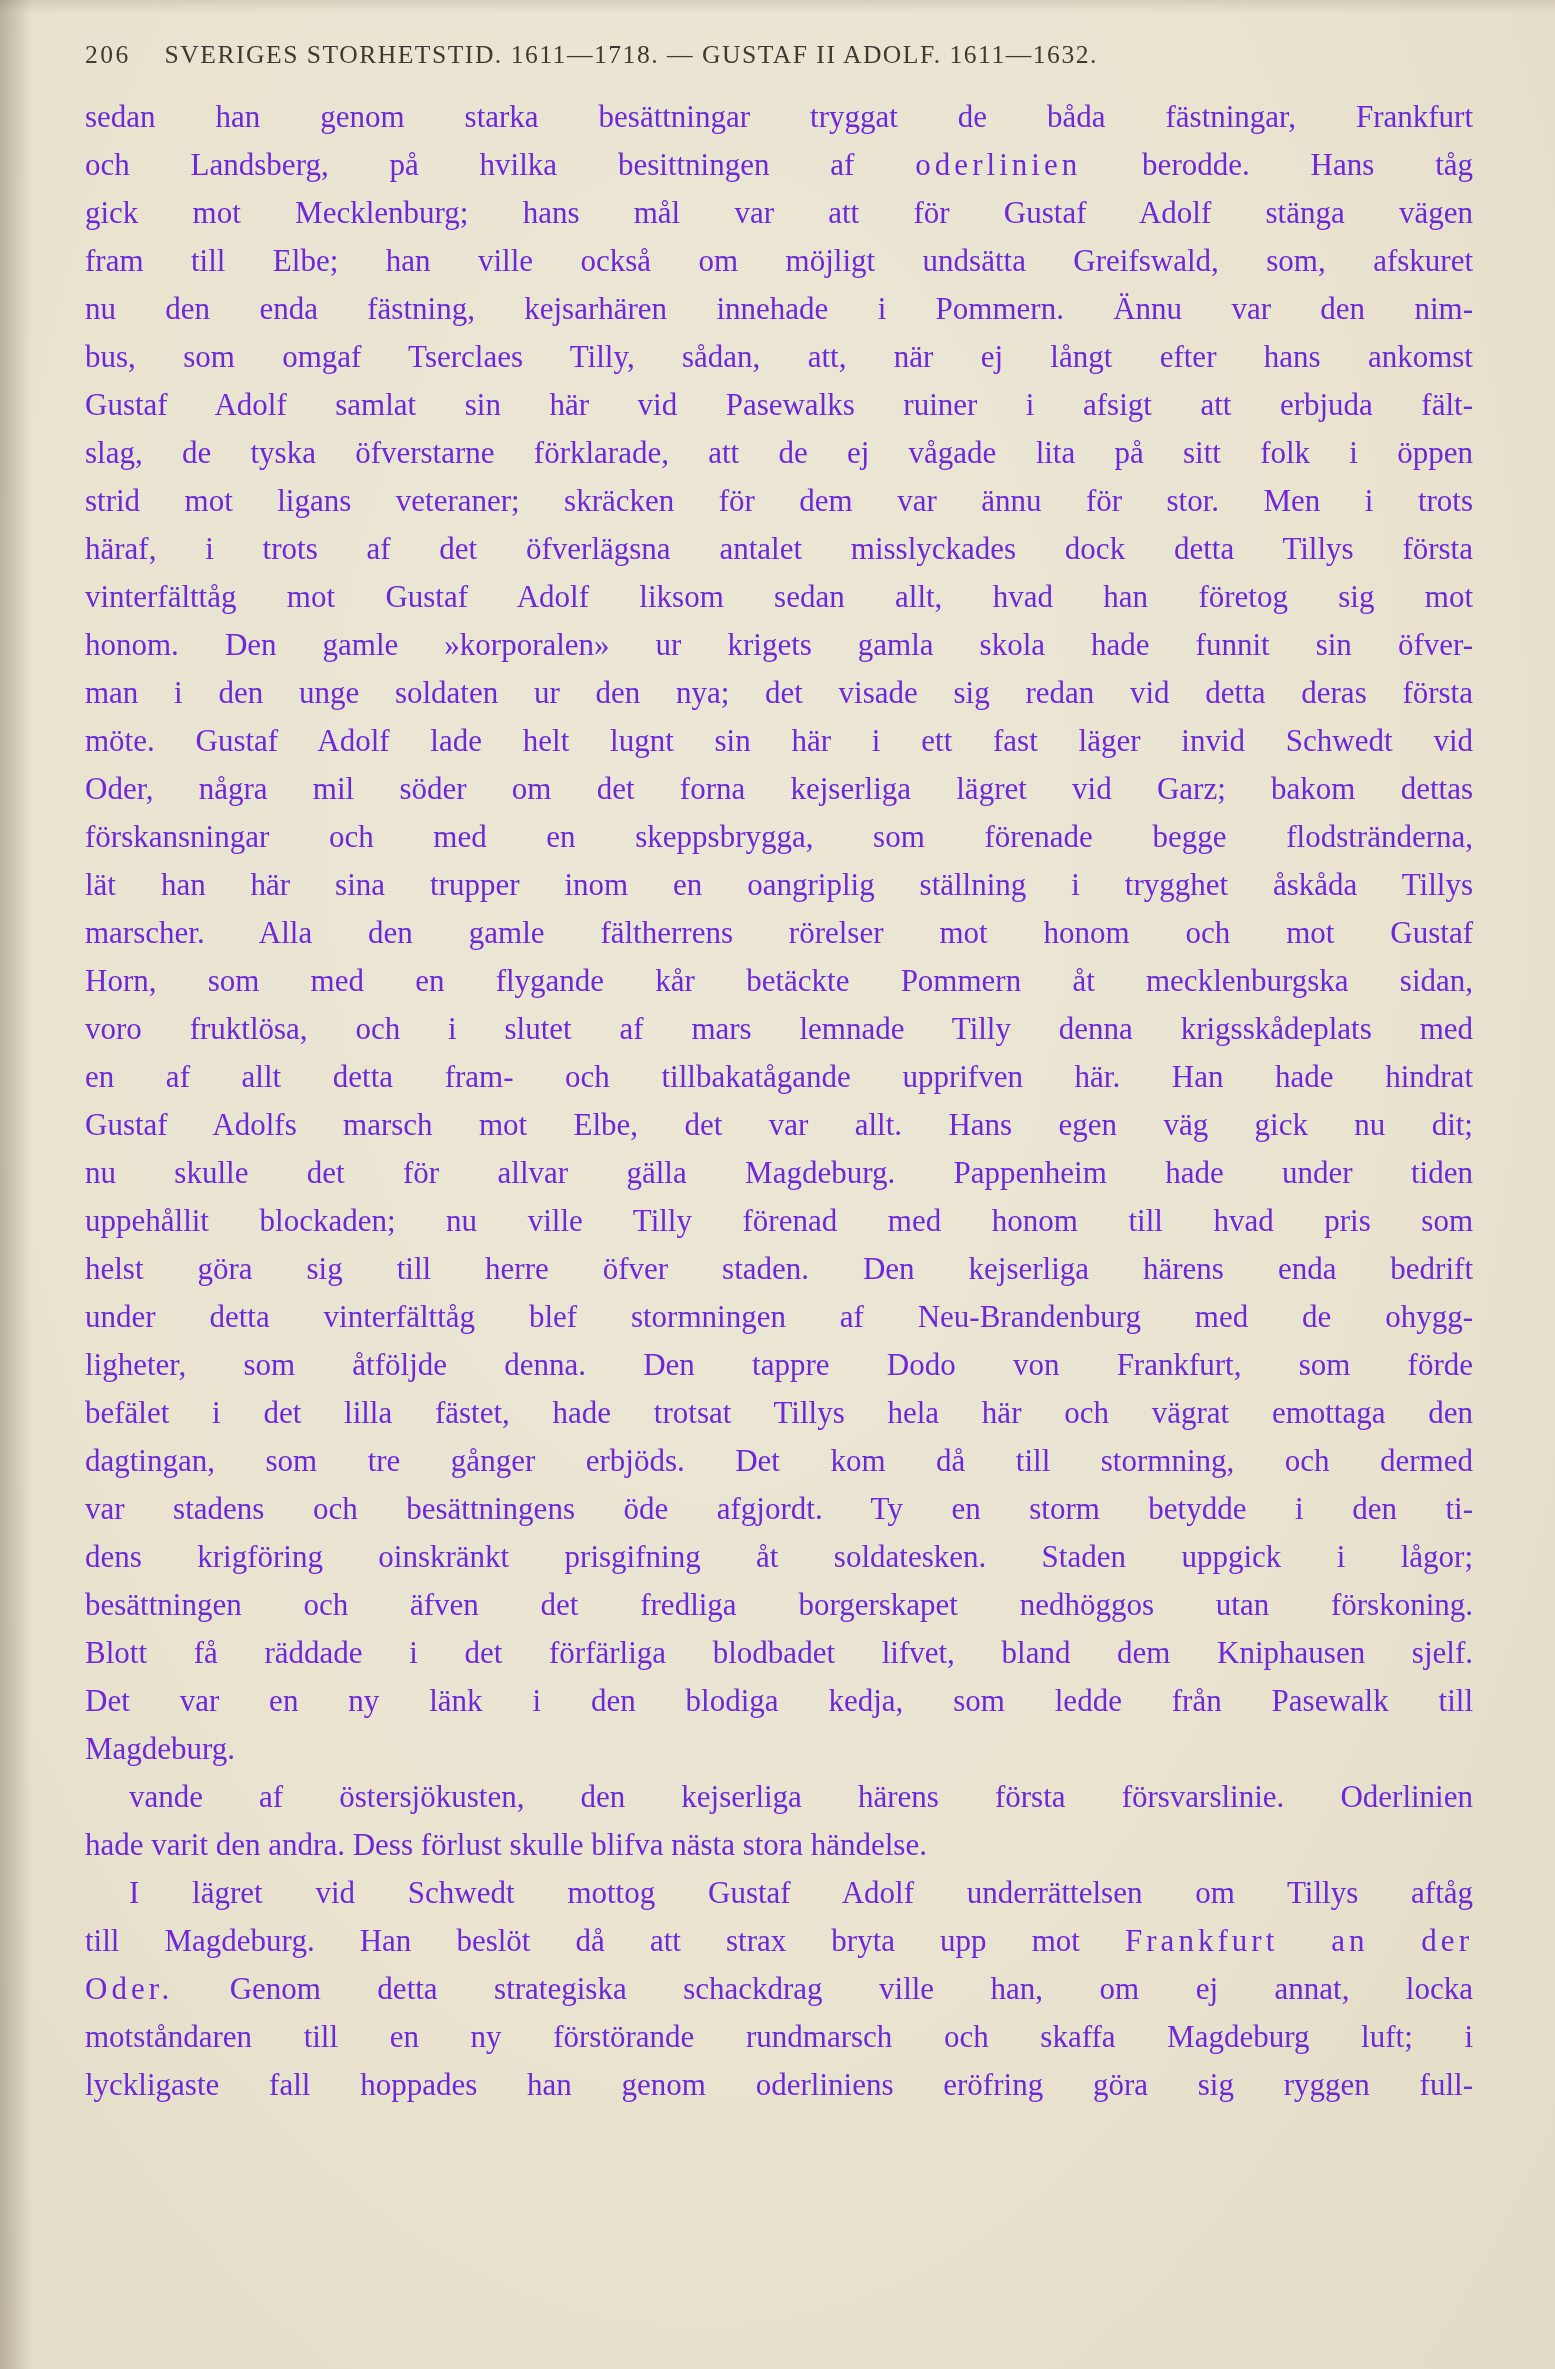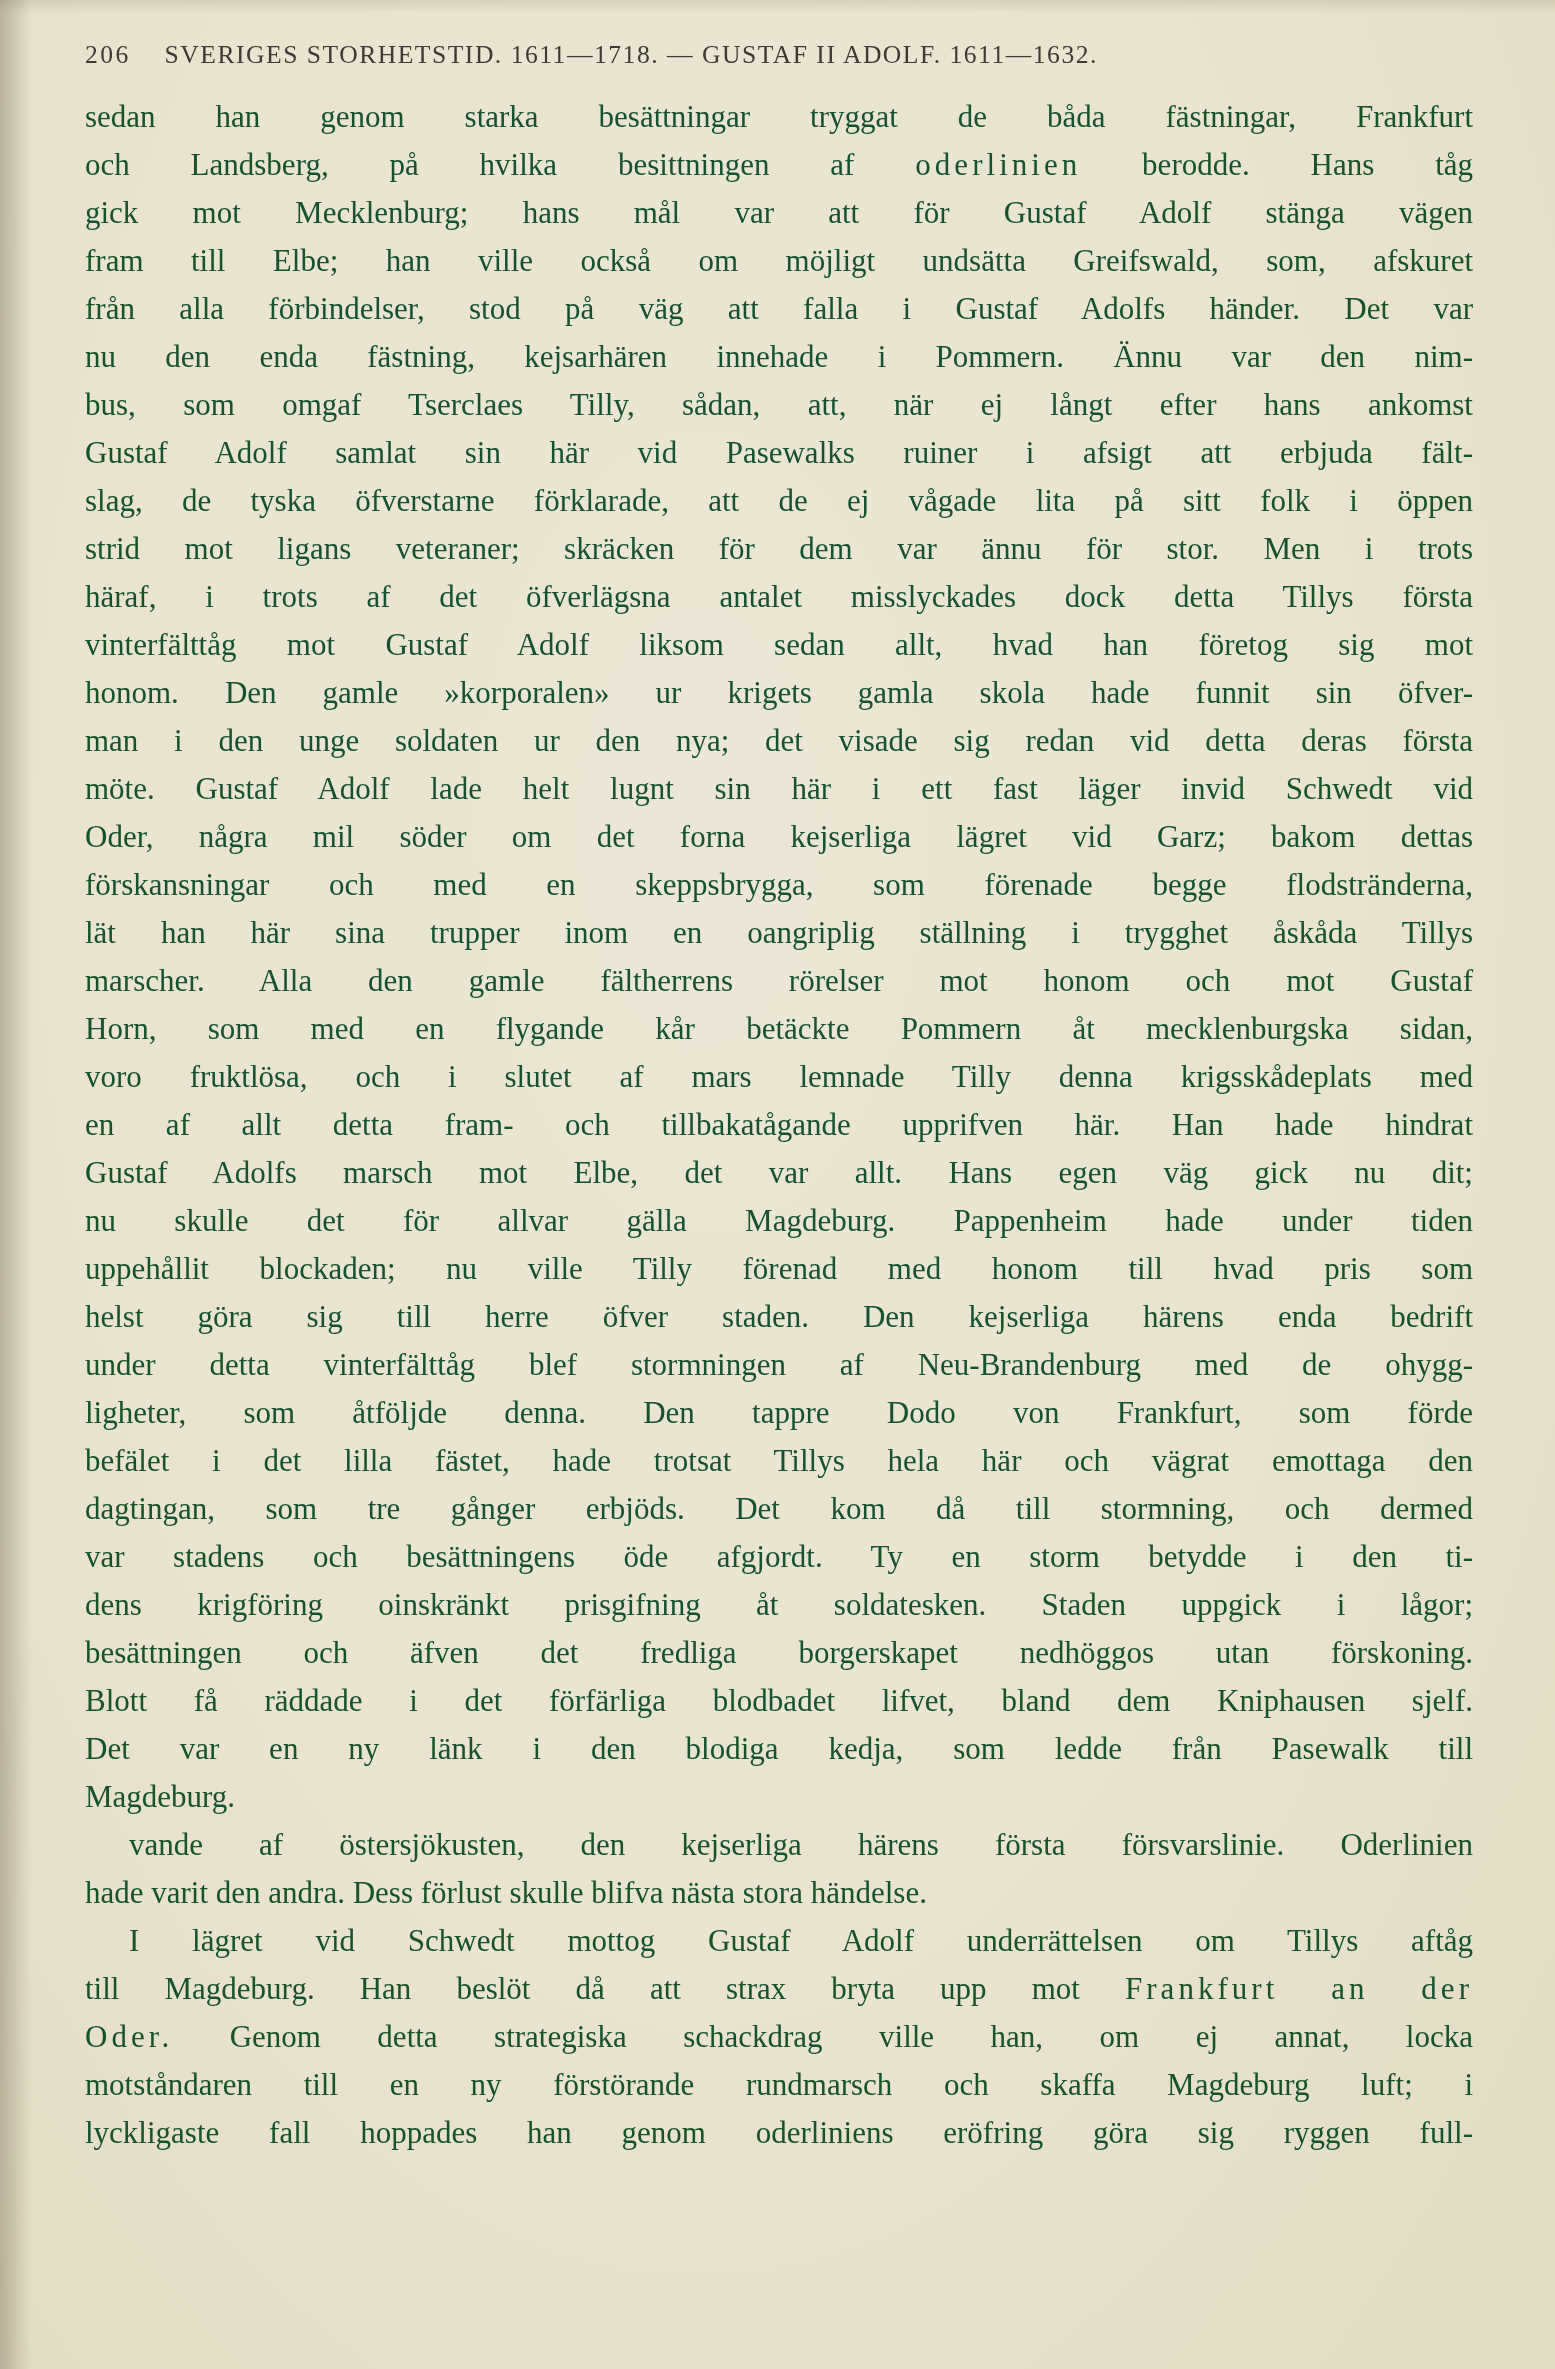--- a/index.html
+++ b/index.html
@@ -35,21 +35,21 @@
     white-space: nowrap;
     margin-bottom: 23px;
   }
   .page-number {
     margin-right: 34px;
     letter-spacing: 2.4px;
   }
   .body-text {
     font-size: 31px;
     line-height: 48px;
-    color: #14532d;
+    color: #6d28d9;
   }
   .paragraph { margin: 0; }
   .line {
     text-align: justify;
     text-align-last: justify;
   }
   .line.last { text-align-last: left; }
   .paragraph.indent .line:first-child { text-indent: 44px; }
   .sperr {
     letter-spacing: 0.13em;
@@ -63,21 +63,20 @@
   <div class="running-head">
     <span class="page-number">206</span>
     <span class="running-title">SVERIGES STORHETSTID. 1611—1718. — GUSTAF II ADOLF. 1611—1632.</span>
   </div>
   <div class="body-text">
       <div class="paragraph">
         <div class="line"><span>sedan han genom starka besättningar tryggat de båda fästningar, Frankfurt</span></div>
         <div class="line"><span>och Landsberg, på hvilka besittningen af </span><span class="sperr">oderlinien</span><span> berodde.  Hans tåg</span></div>
         <div class="line"><span>gick mot Mecklenburg; hans mål var att för Gustaf Adolf stänga vägen</span></div>
         <div class="line"><span>fram till Elbe; han ville också om möjligt undsätta Greifswald, som, afskuret</span></div>
-        <div class="line"><span>från alla förbindelser, stod på väg att falla i Gustaf Adolfs händer.  Det var</span></div>
         <div class="line"><span>nu den enda fästning, kejsarhären innehade i Pommern.  Ännu var den nim-</span></div>
         <div class="line"><span>bus, som omgaf Tserclaes Tilly, sådan, att, när ej långt efter hans ankomst</span></div>
         <div class="line"><span>Gustaf Adolf samlat sin här vid Pasewalks ruiner i afsigt att erbjuda fält-</span></div>
         <div class="line"><span>slag, de tyska öfverstarne förklarade, att de ej vågade lita på sitt folk i öppen</span></div>
         <div class="line"><span>strid mot ligans veteraner; skräcken för dem var ännu för stor.  Men i trots</span></div>
         <div class="line"><span>häraf, i trots af det öfverlägsna antalet misslyckades dock detta Tillys första</span></div>
         <div class="line"><span>vinterfälttåg mot Gustaf Adolf liksom sedan allt, hvad han företog sig mot</span></div>
         <div class="line"><span>honom.  Den gamle »korporalen» ur krigets gamla skola hade funnit sin öfver-</span></div>
         <div class="line"><span>man i den unge soldaten ur den nya; det visade sig redan vid detta deras första</span></div>
         <div class="line"><span>möte.  Gustaf Adolf lade helt lugnt sin här i ett fast läger invid Schwedt vid</span></div>

